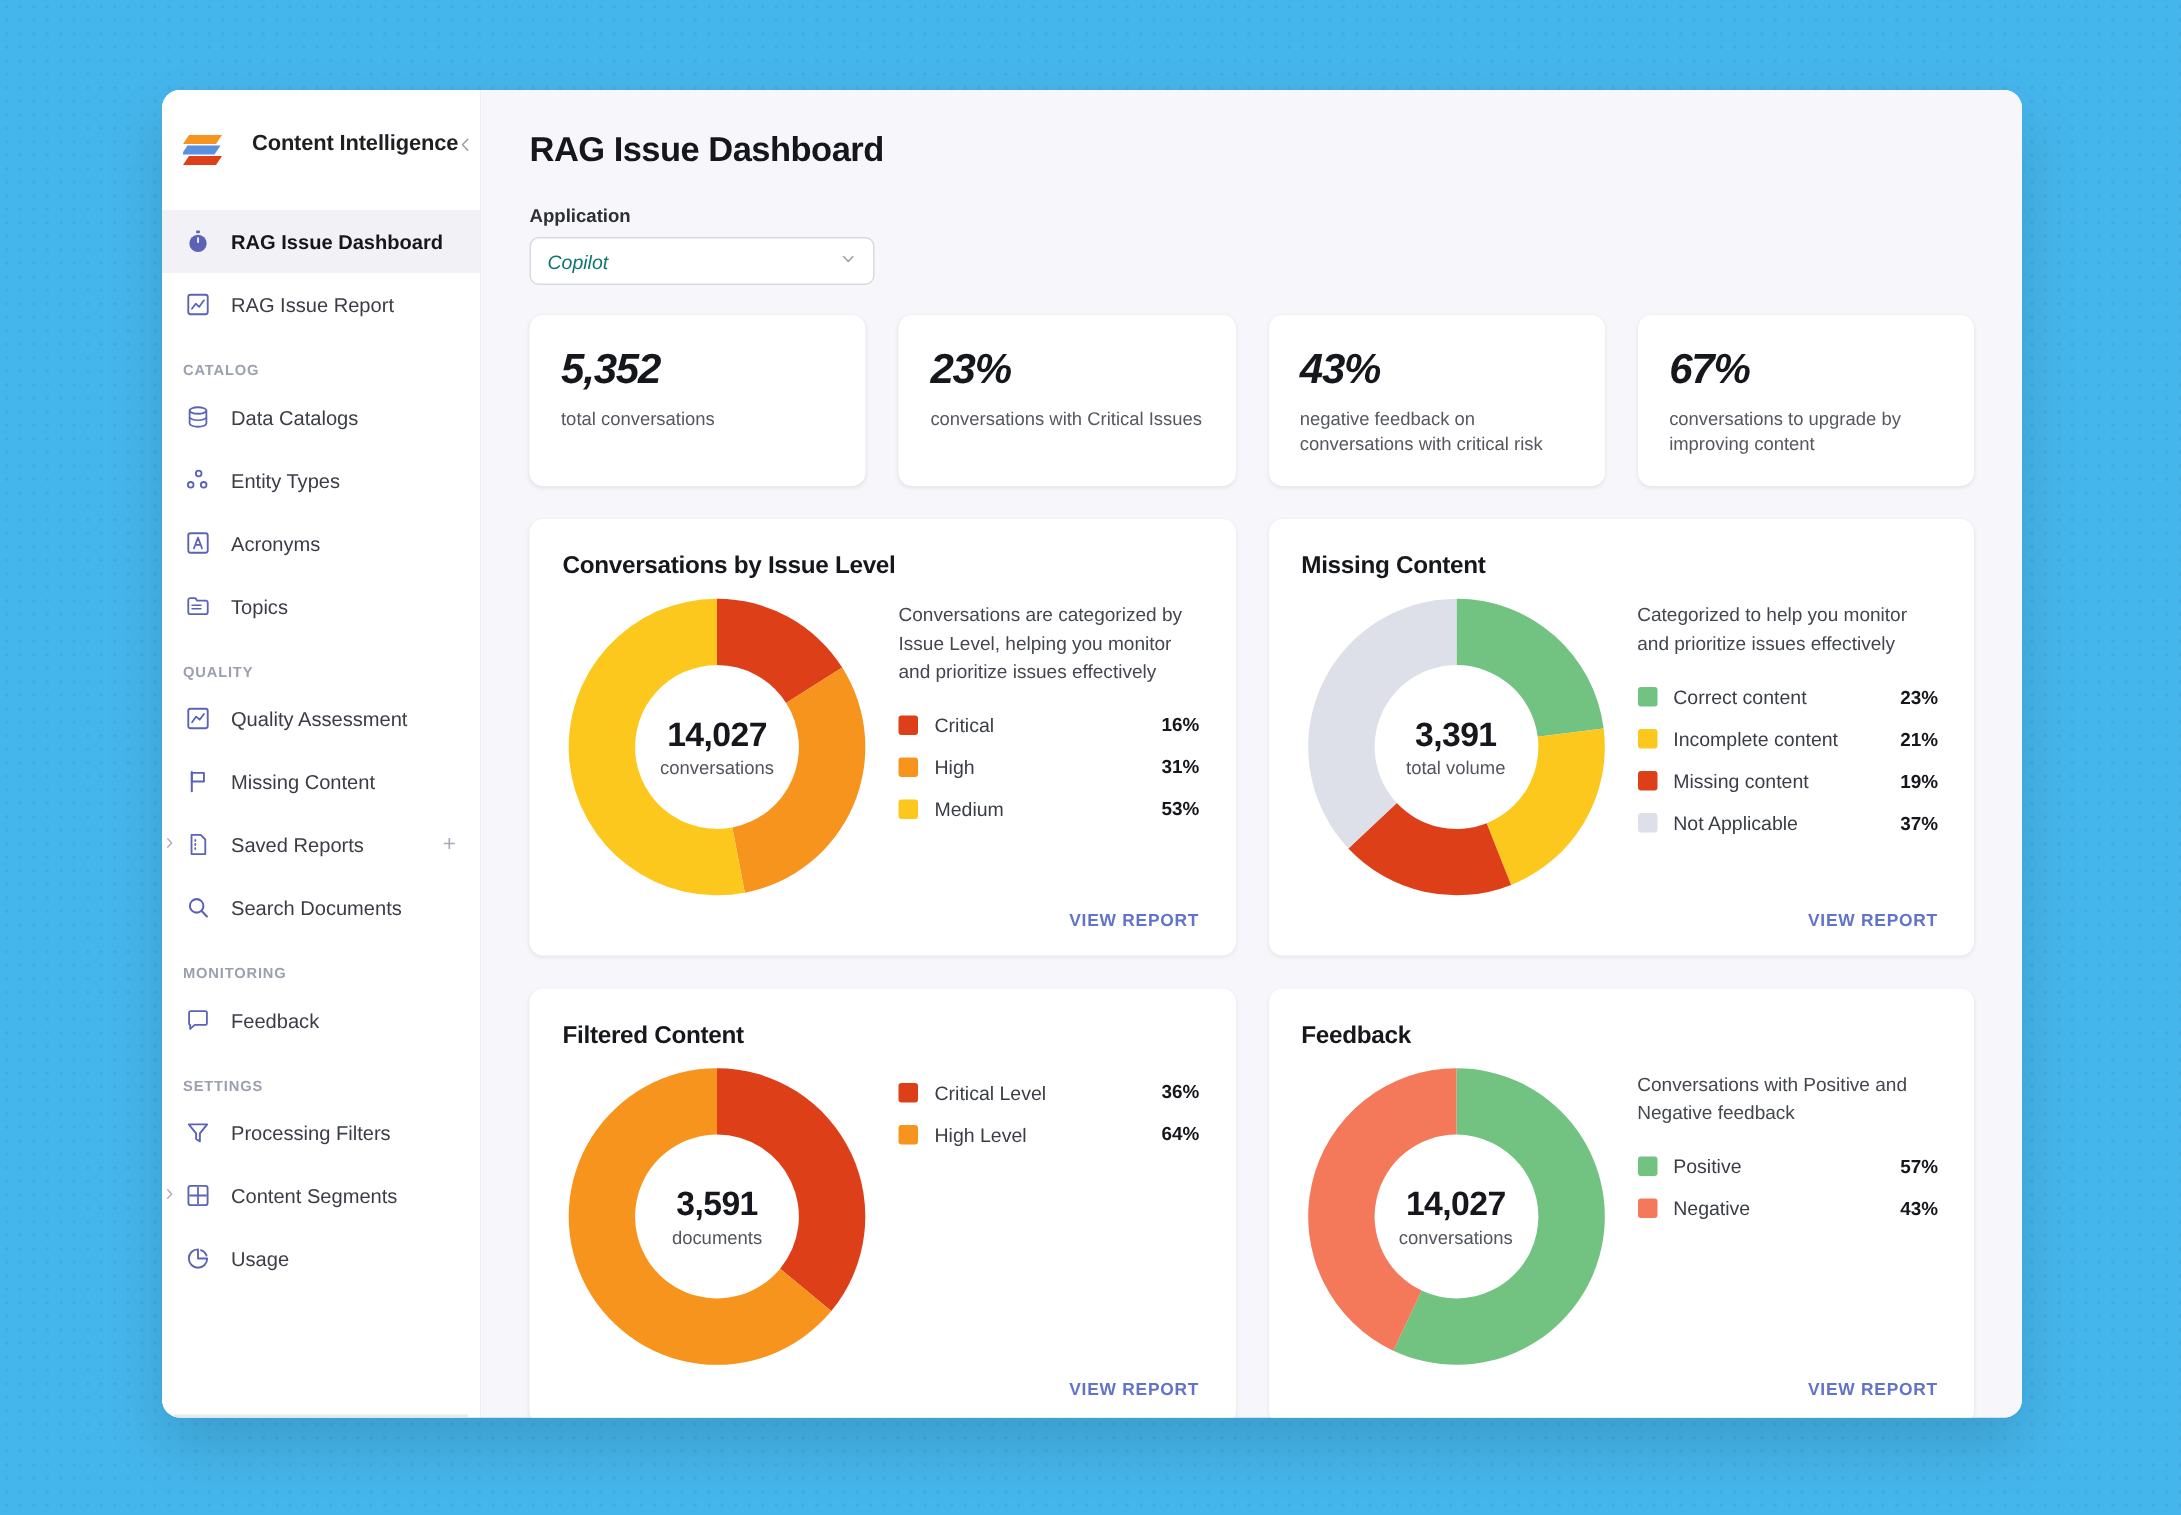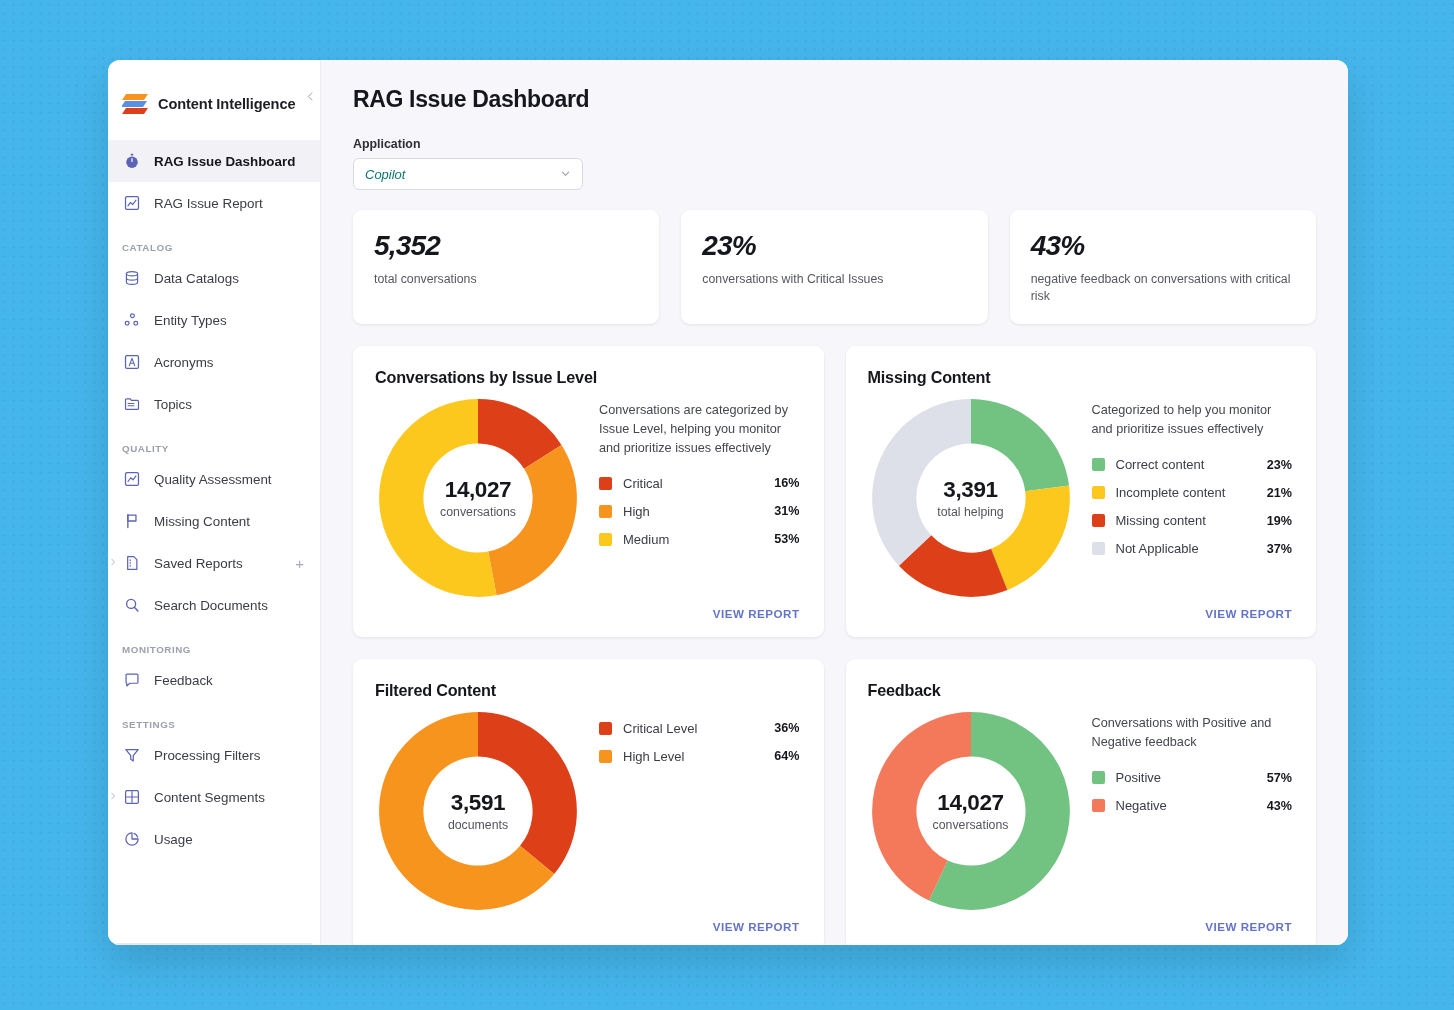--- a/index.html
+++ b/index.html
@@ -33,22 +33,22 @@
   .sidebar {
     position: relative;
     width: 213px; flex: 0 0 213px;
     background: #ffffff;
     border-radius: 12px 0 0 12px;
     border-right: 1px solid #eceef3;
     padding-top: 20px;
     overflow: hidden;
   }
   .brand {
-    display: flex; align-items: center;
-    gap: 10px;
+    display: flex; 
+    gap: 20px;
     padding: 8px 0 8px 14px;
     height: 48px;
   }
   .logo { width: 26px; height: 24px; flex: 0 0 26px; }
   .brand-name {
     font-size: 14.6px; font-weight: bold; color: #1d1f23;
     letter-spacing: -0.1px; white-space: nowrap;
   }
   .collapse-btn {
     position: absolute; right: 2px; top: 28px;
@@ -446,20 +446,24 @@
         <div class="kpi-value">5,352</div>
         <div class="kpi-label">total conversations</div>
       </div>
       <div class="kpi">
         <div class="kpi-value">23%</div>
         <div class="kpi-label">conversations with Critical Issues</div>
       </div>
       <div class="kpi">
         <div class="kpi-value">43%</div>
         <div class="kpi-label">negative feedback on conversations with critical risk</div>
+      </div>
+      <div class="kpi">
+        <div class="kpi-value">67%</div>
+        <div class="kpi-label">conversations to upgrade by improving content</div>
       </div>
     </section>
 
     <section class="card-grid">
 
       <div class="card">
         <div class="card-title">Conversations by Issue Level</div>
         <div class="card-body">
           <div class="donut-wrap">
             <svg class="donut" viewBox="0 0 100 100" aria-hidden="true">
@@ -501,21 +505,21 @@
         <div class="card-body">
           <div class="donut-wrap">
             <svg class="donut" viewBox="0 0 100 100" aria-hidden="true">
                 <path d="M50 2 A48 48 0 0 1 97.62150566309494 43.984004788913396 L76.29103958483367 46.67866931054594 A26.5 26.5 0 0 0 50 23.5 Z" fill="#72c282"></path>
                 <path d="M97.62150566309494 43.984004788913396 A48 48 0 0 1 67.66997852886455 94.62927132263607 L59.755300646143965 74.63907687603866 A26.5 26.5 0 0 0 76.29103958483367 46.67866931054594 Z" fill="#fdc81e"></path>
                 <path d="M67.66997852886455 94.62927132263607 A48 48 0 0 1 15.009505883772256 82.85826108457707 L30.682331373332598 68.14049830711025 A26.5 26.5 0 0 0 59.755300646143965 74.63907687603866 Z" fill="#dd4018"></path>
                 <path d="M15.009505883772256 82.85826108457707 A48 48 0 0 1 49.99999999999999 2 L49.99999999999999 23.5 A26.5 26.5 0 0 0 30.682331373332598 68.14049830711025 Z" fill="#dde0e8"></path>
               </svg>
             <div class="donut-center">
               <div class="donut-num">3,391</div>
-              <div class="donut-sub">total helping</div>
+              <div class="donut-sub">total volume</div>
             </div>
           </div>
           <div class="legend-col">
             <div class="legend-desc">Categorized to help you monitor and prioritize issues effectively</div>
             <div class="legend-rows">
                 <div class="legend-row">
                   <span class="swatch" style="background: rgb(114, 194, 130);"></span>
                   <span class="legend-name">Correct content</span>
                   <span class="legend-pct">23%</span>
                 </div>

